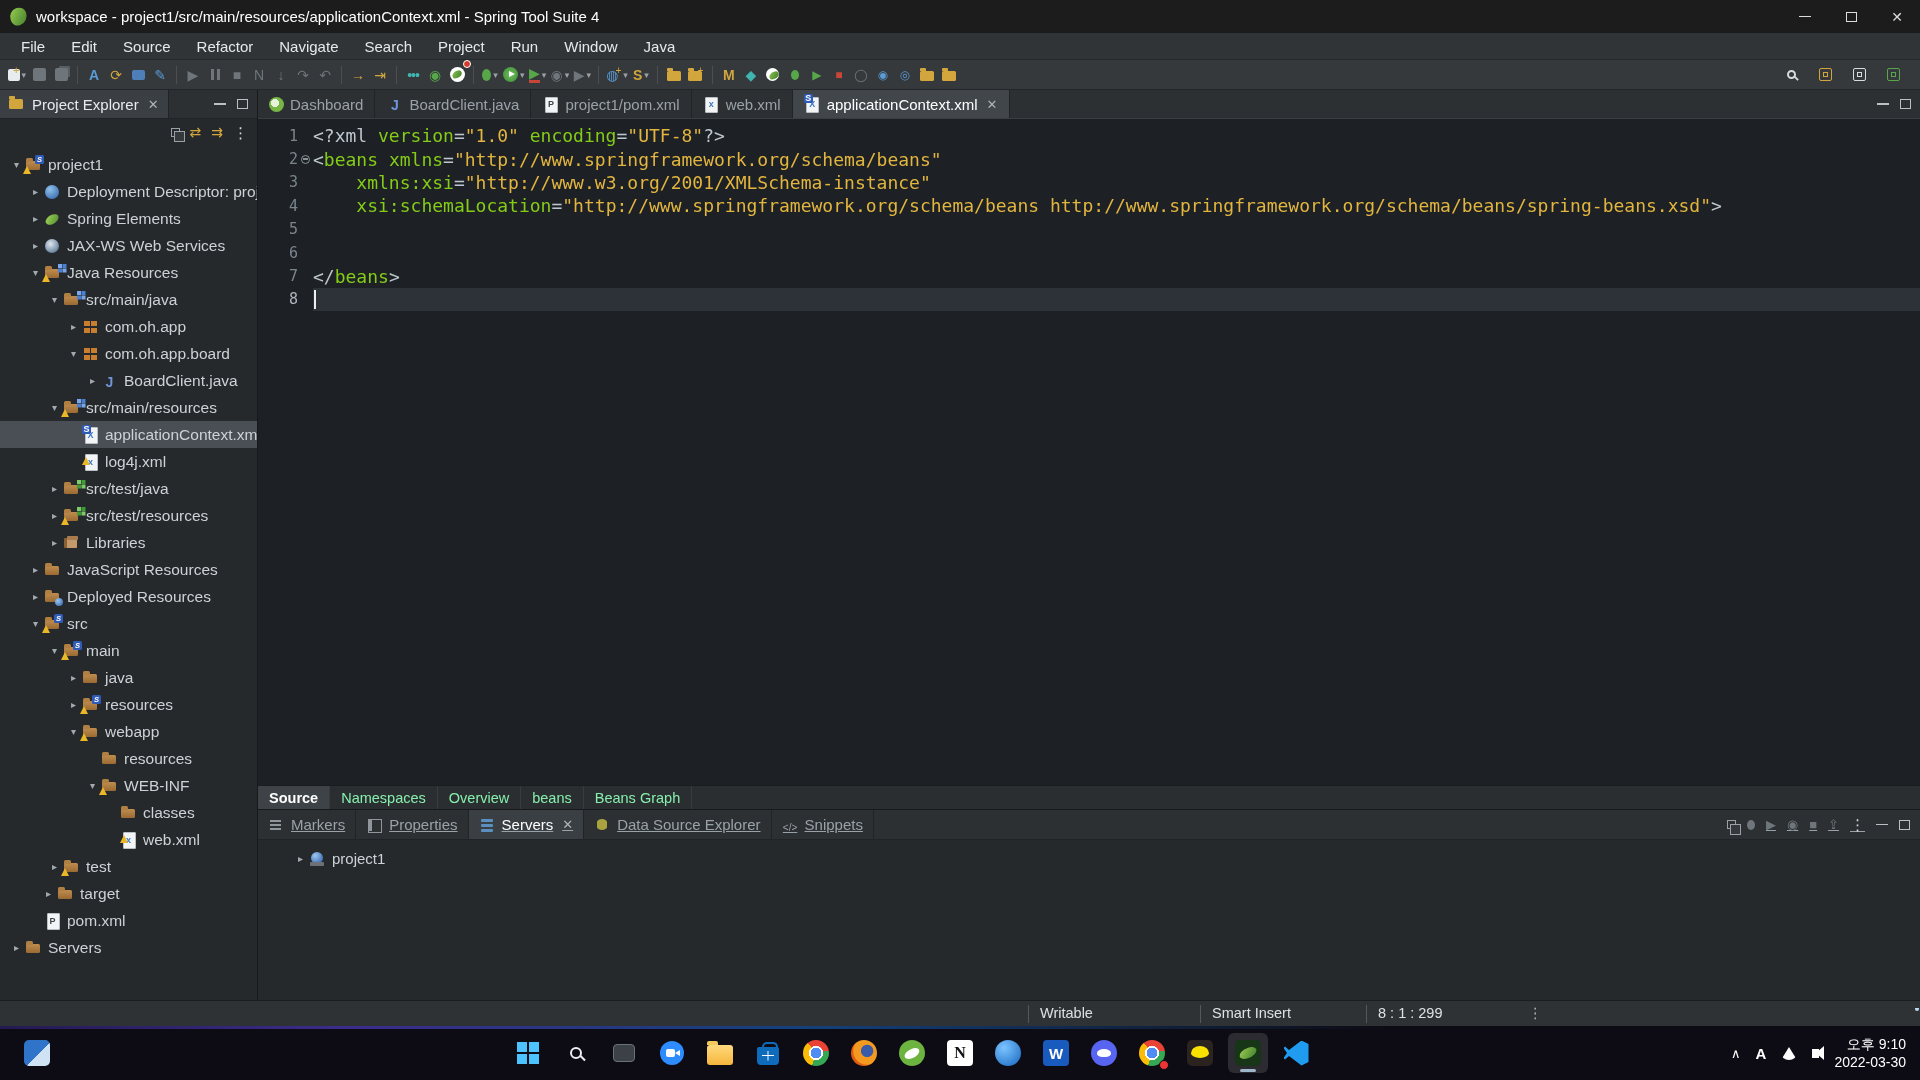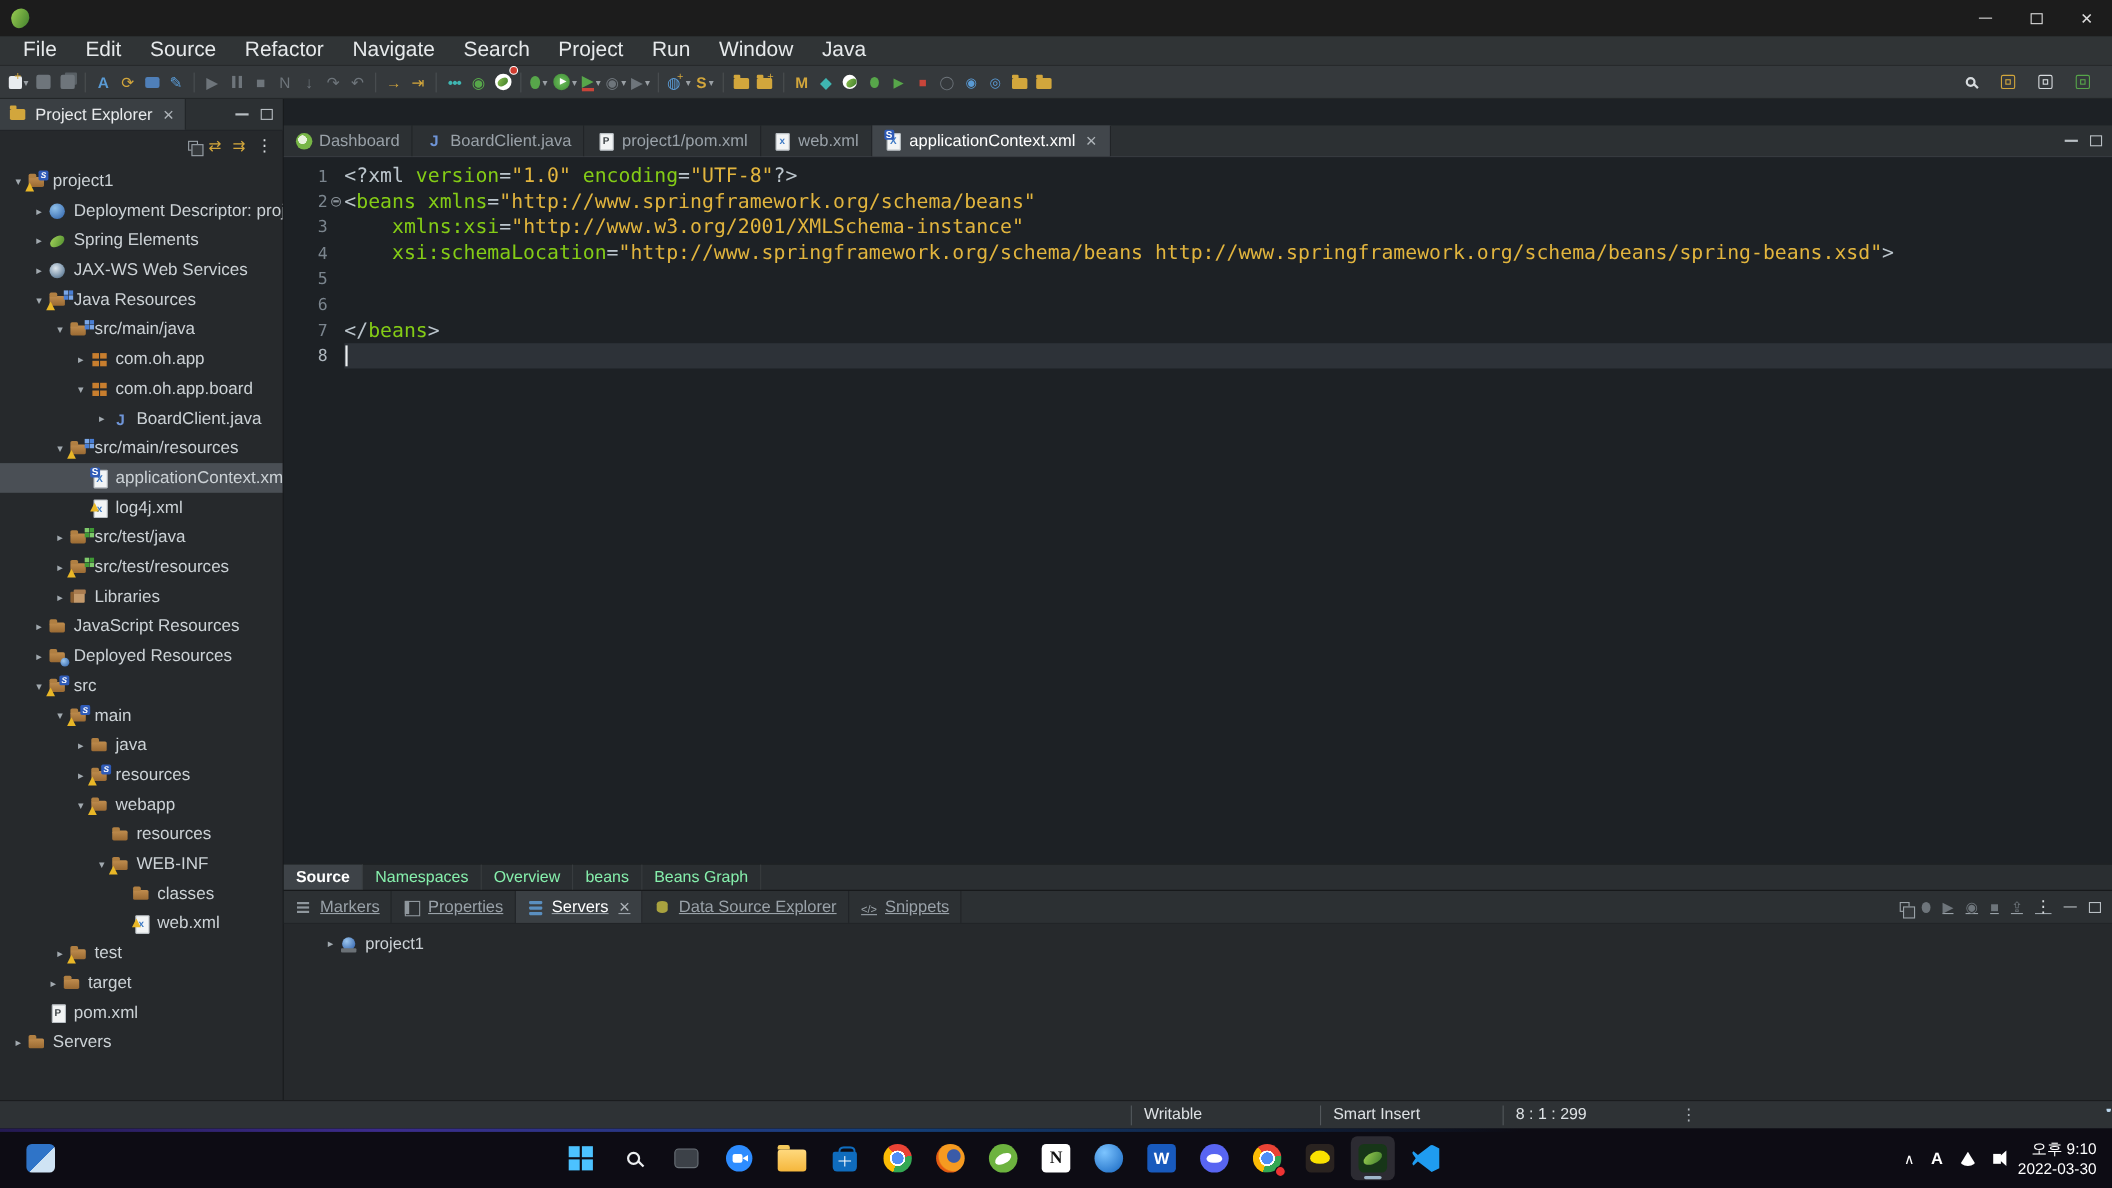--- a/index.html
+++ b/index.html
@@ -10,21 +10,21 @@
   .titlebar { height:33px; background:#1c1c1c; display:flex; align-items:center; color:#fff; font-size:15px; }
   .app-leaf { width:17px; height:17px; margin:0 9px 0 10px; border-radius:55% 45% 60% 40%;
     background:linear-gradient(135deg,#9ccf52,#3f7d2c); transform:rotate(-20deg); }
   .win-btns { margin-left:auto; display:flex; height:100%; }
   .win-btn { width:46px; display:flex; align-items:center; justify-content:center; color:#dcdcdc; font-size:14px; }
   .wb-min { width:12px; height:1.6px; background:#dcdcdc; }
   .wb-max { width:11px; height:10px; border:1.4px solid #dcdcdc; }
 
   
   .menubar { height:27px; background:#303436; display:flex; align-items:center; padding-left:8px;
-    color:#e6e9eb; font-size:19px; border-bottom:1px solid #26292b; }
+    color:#e6e9eb; font-size:15px; border-bottom:1px solid #26292b; }
   .mi { padding:0 13px; }
 
   
   .toolbar { height:30px; background:#35393c; display:flex; align-items:center; padding:0 6px;
     border-bottom:1px solid #232628; }
   .tsep { width:1px; height:18px; background:#4b4f52; margin:0 5px; flex:none; }
   .tbi { height:24px; min-width:22px; padding:0 2px; display:flex; align-items:center; justify-content:center; flex:none; }
   .car { font-size:9px; color:#9aa0a5; margin-left:2px; }
   .g { font-size:14px; line-height:1; }
   .gray { color:#6e757b; } .gold { color:#d2a63c; } .green { color:#57a64a; }
@@ -117,21 +117,21 @@
     background:linear-gradient(180deg,#efe9da 0 4px,#c8a455 4px); border-radius:2px; }
   .ic-tomcat::after { content:""; position:absolute; right:1px; bottom:1px; width:6px; height:6px;
     background:#c03a2e; border-radius:1px; }
   .ic-webproj::before { content:""; position:absolute; left:2px; top:2px; width:12px; height:12px;
     border-radius:50%; background:radial-gradient(circle at 35% 30%,#9cc6ee,#2456a4); }
   .ic-webproj::after { content:""; position:absolute; left:1px; bottom:0; width:14px; height:4px;
     background:#6b7176; border-radius:1px; }
 
   
   .main { flex:1; min-width:0; display:flex; flex-direction:column; }
-  .edtabs { height:29px; background:#2c3033; display:flex; align-items:center; border-bottom:1px solid #3a3e42;margin-top:24px; }
+  .edtabs { height:29px; background:#2c3033; display:flex; align-items:center; border-bottom:1px solid #3a3e42; }
   .etab { height:100%; display:flex; align-items:center; gap:6px; padding:0 11px; color:#9aa2a9;
     font-size:15px; border-right:1px solid #212427; }
   .etab.active { background:#41464b; color:#fff; }
   .ic-leafcirc { width:15px; height:15px; border-radius:50%;
     background:radial-gradient(circle at 40% 40%, #e8f3dc 0 30%, #77b646 32%); flex:none; }
 
   
   .code { flex:1; background:#1d2125; font-family:"DejaVu Sans Mono","Liberation Mono",monospace;
     font-size:18px; color:#cfd8dc; padding-top:5px; overflow:hidden; }
   .cl { display:flex; align-items:center; height:23.4px; white-space:pre; }
@@ -248,20 +248,21 @@
     border-top:7px solid transparent; border-bottom:7px solid transparent; }
   .clock { text-align:right; font-size:14px; line-height:1.3; }
 
   .small-ic { font-size:13px; }
 </style>
 </head>
 <body>
 
 <div class="titlebar">
   <span class="app-leaf"></span>
+  <span>workspace - project1/src/main/resources/applicationContext.xml - Spring Tool Suite 4</span>
   <div class="win-btns">
     <div class="win-btn">
         <span class="wb-min"></span>
       </div>
     <div class="win-btn">
         <span class="wb-max"></span>
       </div>
     <div class="win-btn">✕</div>
   </div>
 </div>

